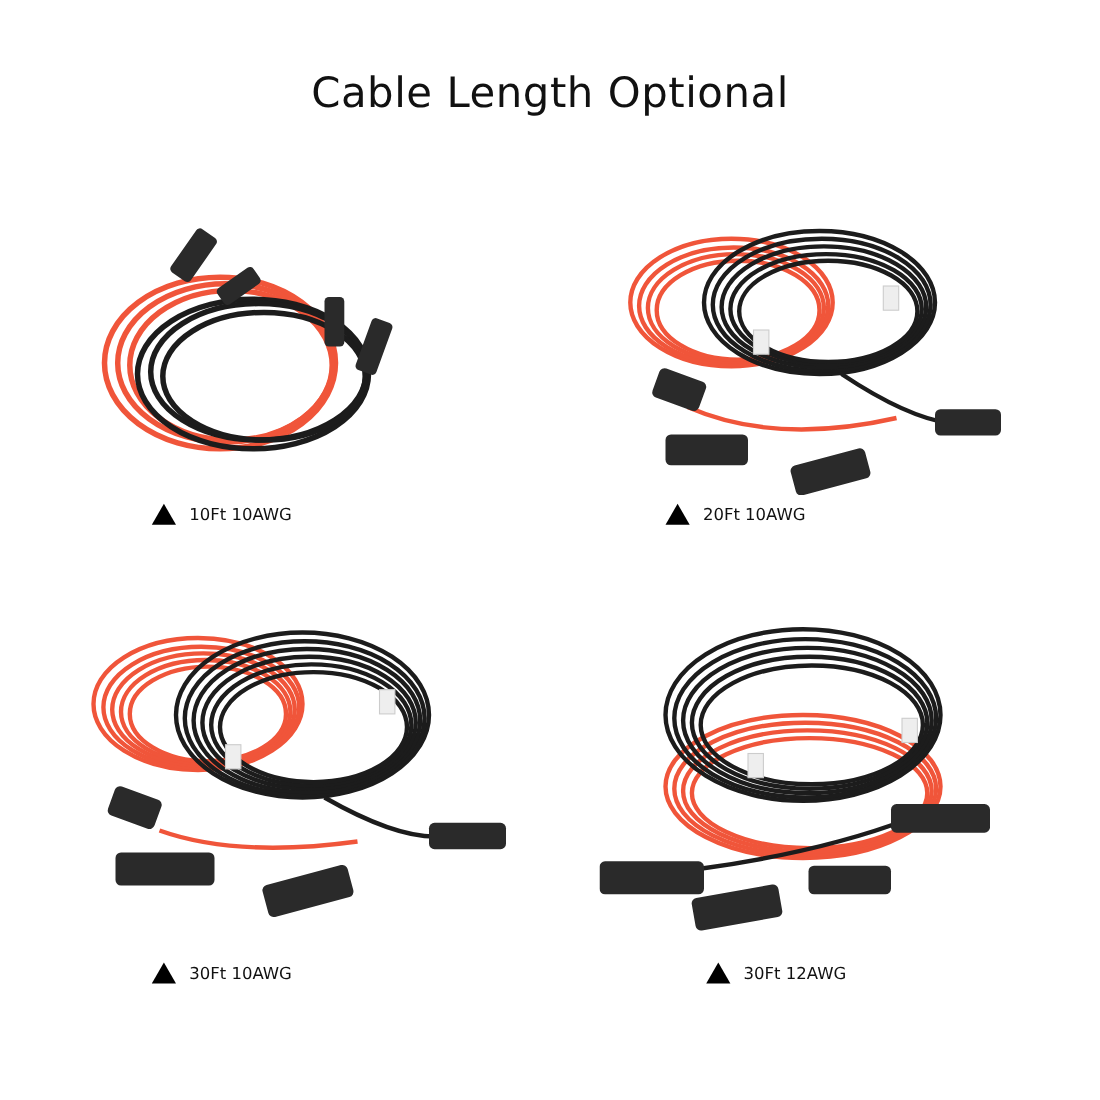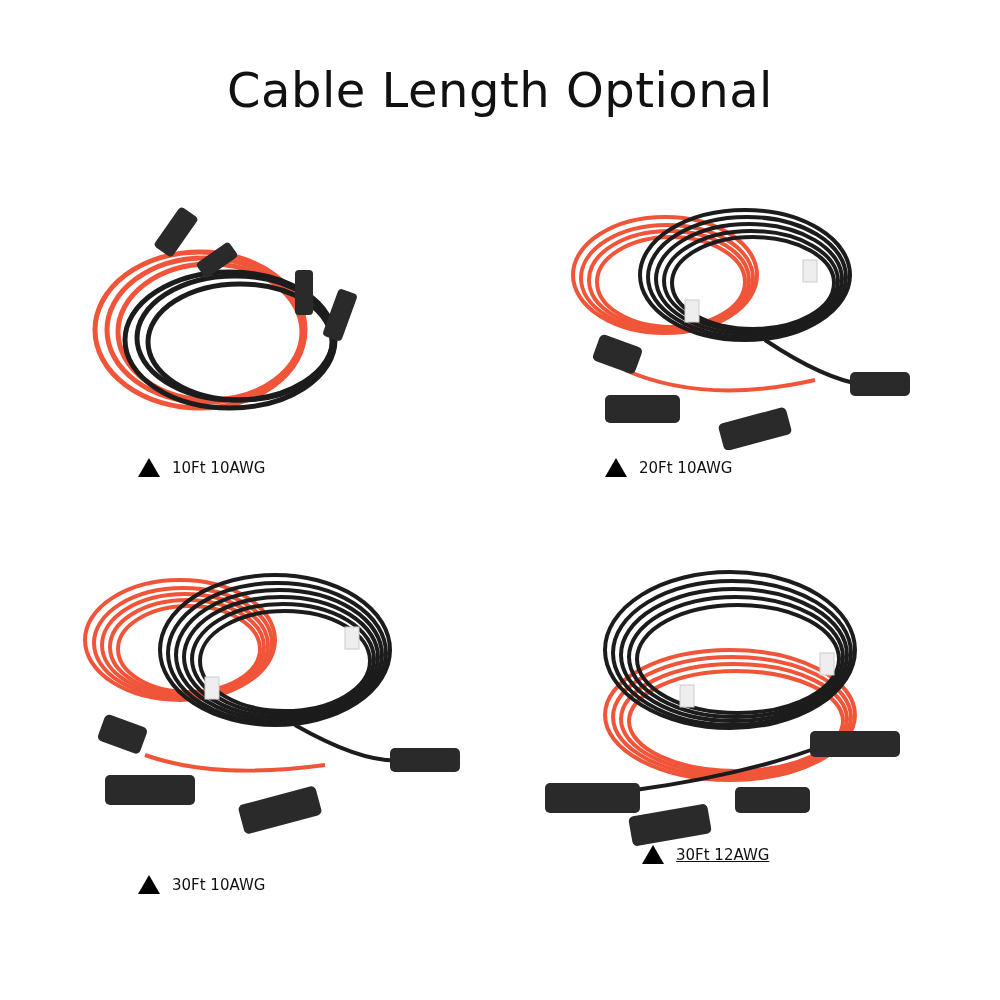--- a/index.html
+++ b/index.html
@@ -1,19 +1,19 @@
 <!DOCTYPE html>
 <html><head>
 <meta charset="utf-8">
 <style>
   html, body { margin: 0; padding: 0; background: #ffffff; }
   body { width: 1000px; height: 1000px; position: relative; overflow: hidden;
          font-family: "DejaVu Sans", sans-serif; color: #111; }
   .title { position: absolute; top: 62px; left: 0; width: 1000px; text-align: center;
-           font-size: 48px; font-weight: normal; letter-spacing: 0.5px; color: #111; }
+           font-size: 38px; font-weight: normal; letter-spacing: 0.5px; color: #111; }
   .cell { position: absolute; }
   .cell svg { position: absolute; left: 0; top: 0; }
   .caption { position: absolute; font-size: 15px; white-space: nowrap; color: #111; display: flex; align-items: center; }
   .tri { width: 0; height: 0; border-left: 11px solid transparent; border-right: 11px solid transparent;
          border-bottom: 19px solid #000; margin-right: 12px; display: inline-block; }
 </style>
 </head>
 <body>
 
 <div class="title">Cable Length Optional</div>
@@ -128,16 +128,16 @@
     <rect x="275" y="98" width="14" height="22" fill="#eee" stroke="#ccc"></rect>
     <rect x="135" y="130" width="14" height="22" fill="#eee" stroke="#ccc"></rect>
     <g fill="#2a2a2a">
       <rect x="0" y="228" width="95" height="30" rx="5"></rect>
       <rect x="85" y="255" width="80" height="30" rx="5" transform="rotate(-10 125 270)"></rect>
       <rect x="190" y="232" width="75" height="26" rx="5"></rect>
       <rect x="265" y="176" width="90" height="26" rx="5"></rect>
     </g>
   </svg>
 </div>
-<div class="caption" style="left:642px;top:845px;text-decoration:underline;">
+<div class="caption" style="left:642px;top:875px;">
   <span class="tri"></span>
   <span>30Ft 12AWG</span>
 </div>
 
 </body></html>

